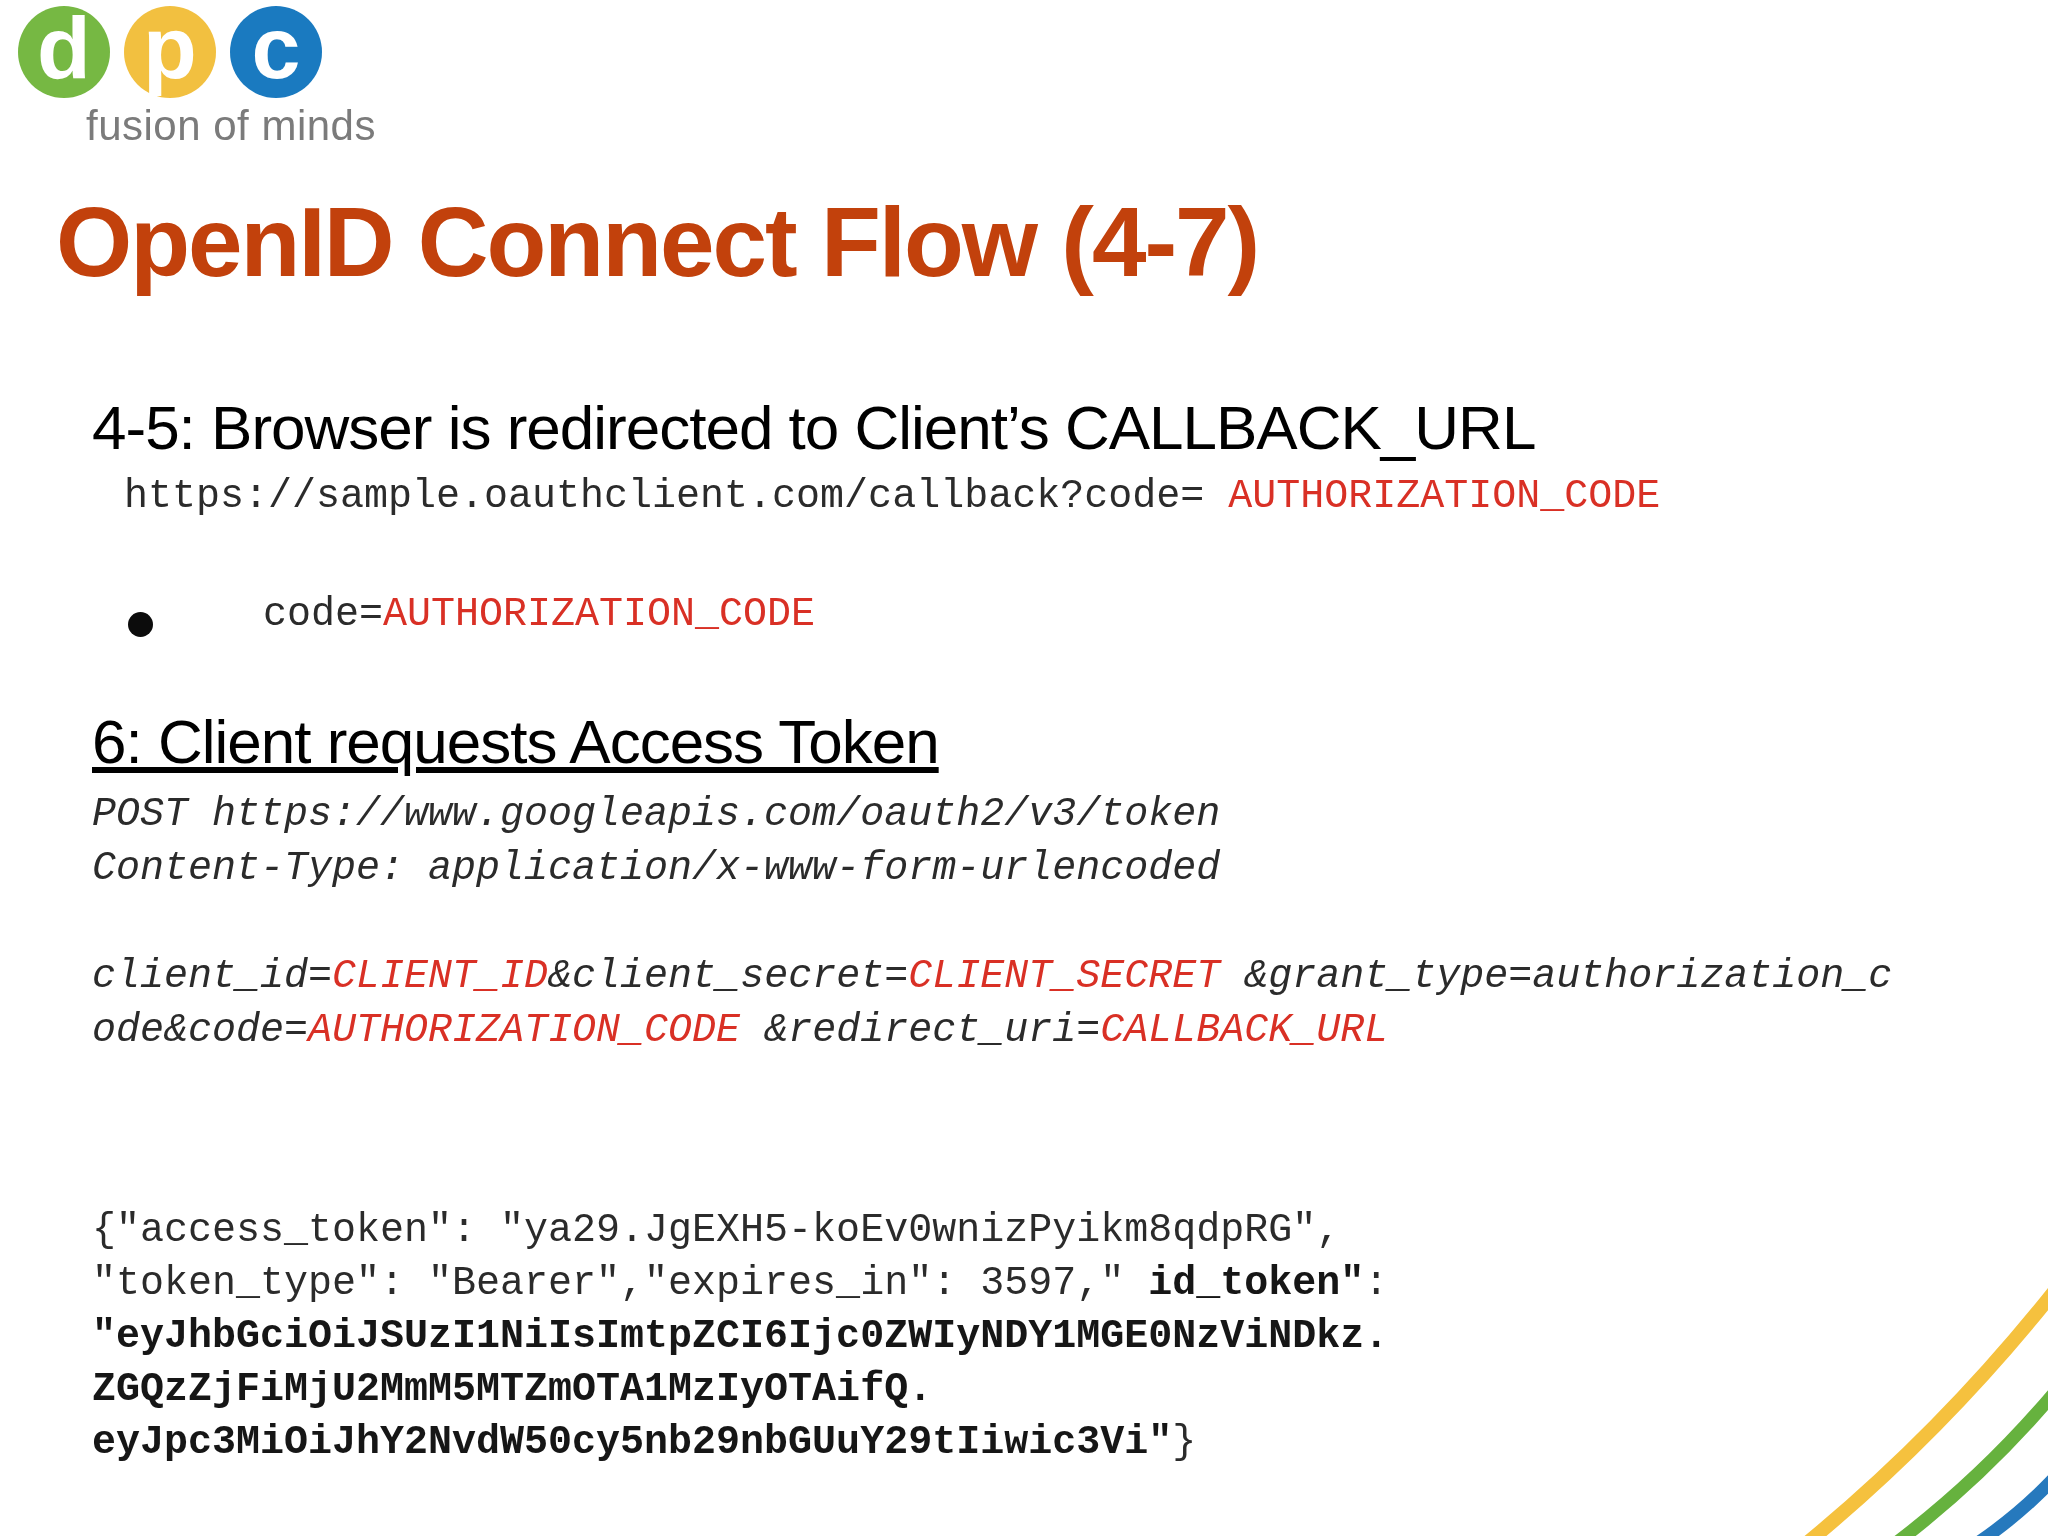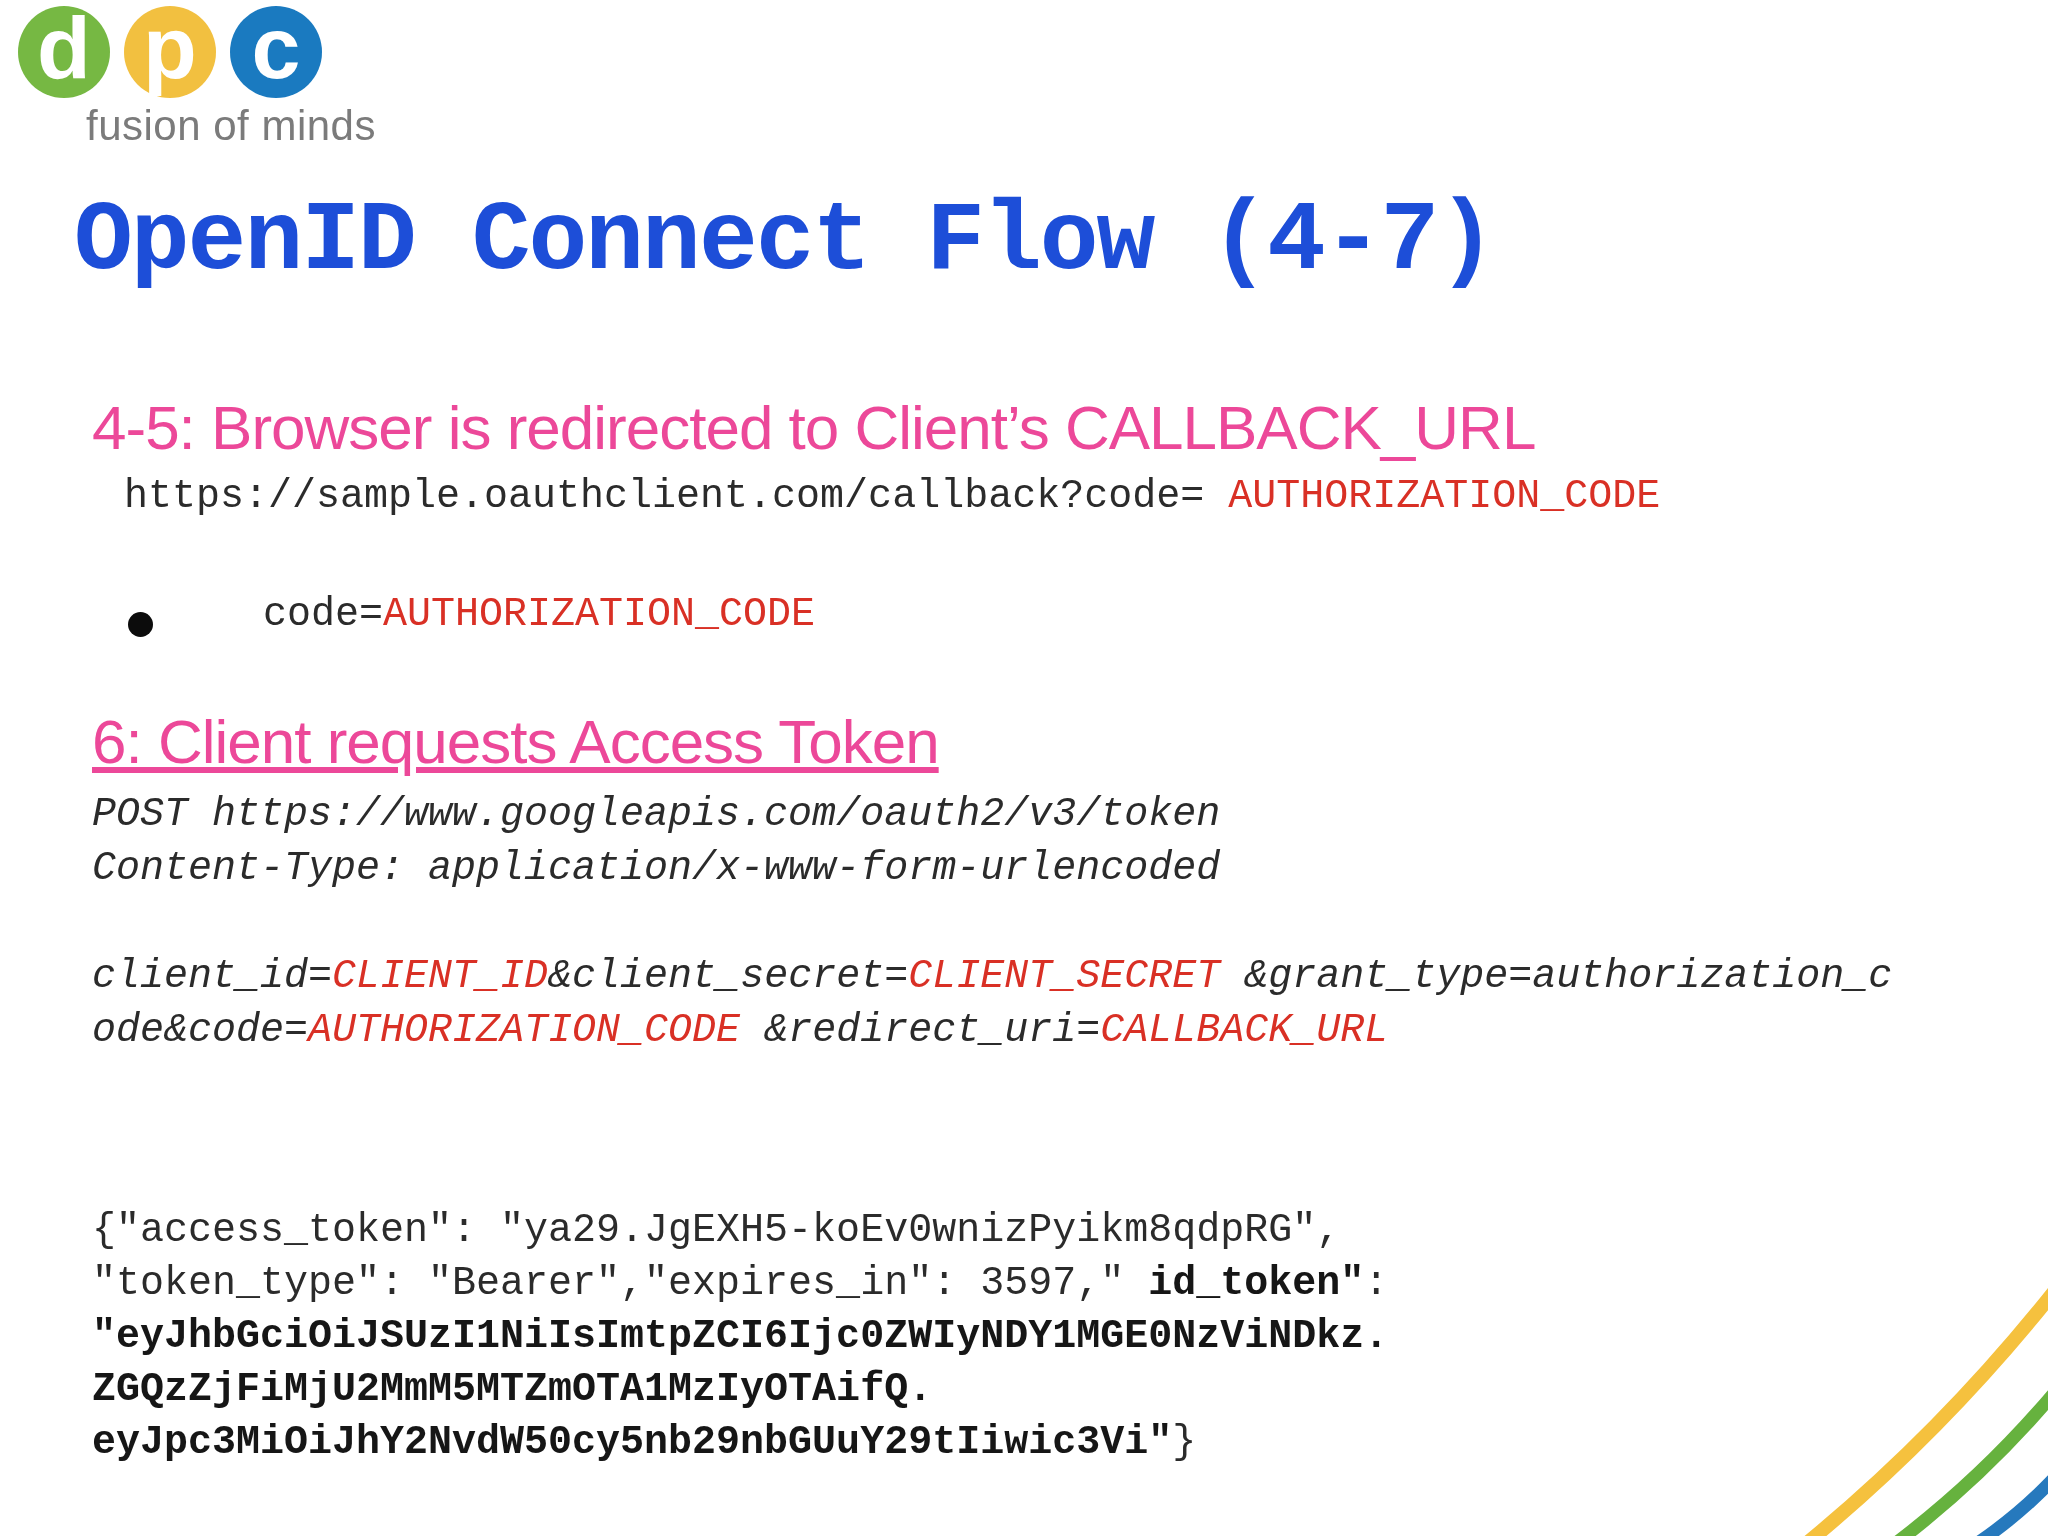--- a/index.html
+++ b/index.html
@@ -23,29 +23,29 @@
   .logo-circle.c-d{background:#76b843;}
   .logo-circle.c-p{background:#f2c040;}
   .logo-circle.c-c{background:#1a7ac0;}
   .logo-circle span{position:relative;top:-4px;}
   .logo-tagline{
     margin:4px 0 4px 68px;
     font-size:42px;color:#7b7b7b;letter-spacing:0.5px;
   }
   
   .page-title{
-    position:absolute;left:74px;top:186px;
+    position:absolute;left:56px;top:186px;
     font-size:98px;font-weight:700;letter-spacing:-2px;
-    color:#1d4ed8;white-space:nowrap;font-family:Liberation Mono, monospace;
+    color:#c2410c;white-space:nowrap;
   }
   
   .sec-heading{
     position:absolute;left:92px;
     font-size:62px;font-weight:400;letter-spacing:-1px;
-    color:#ec4899;white-space:nowrap;
+    color:#000000;white-space:nowrap;
   }
   .h-45{top:392px;}
   .h-6{top:706px;text-decoration:underline;}
   .h-7{top:1122px;}
   
   .mono{
     position:absolute;left:92px;
     font-family:"Liberation Mono","DejaVu Sans Mono",monospace;
     font-size:40px;color:#2b2b2b;
     white-space:pre;line-height:54px;

